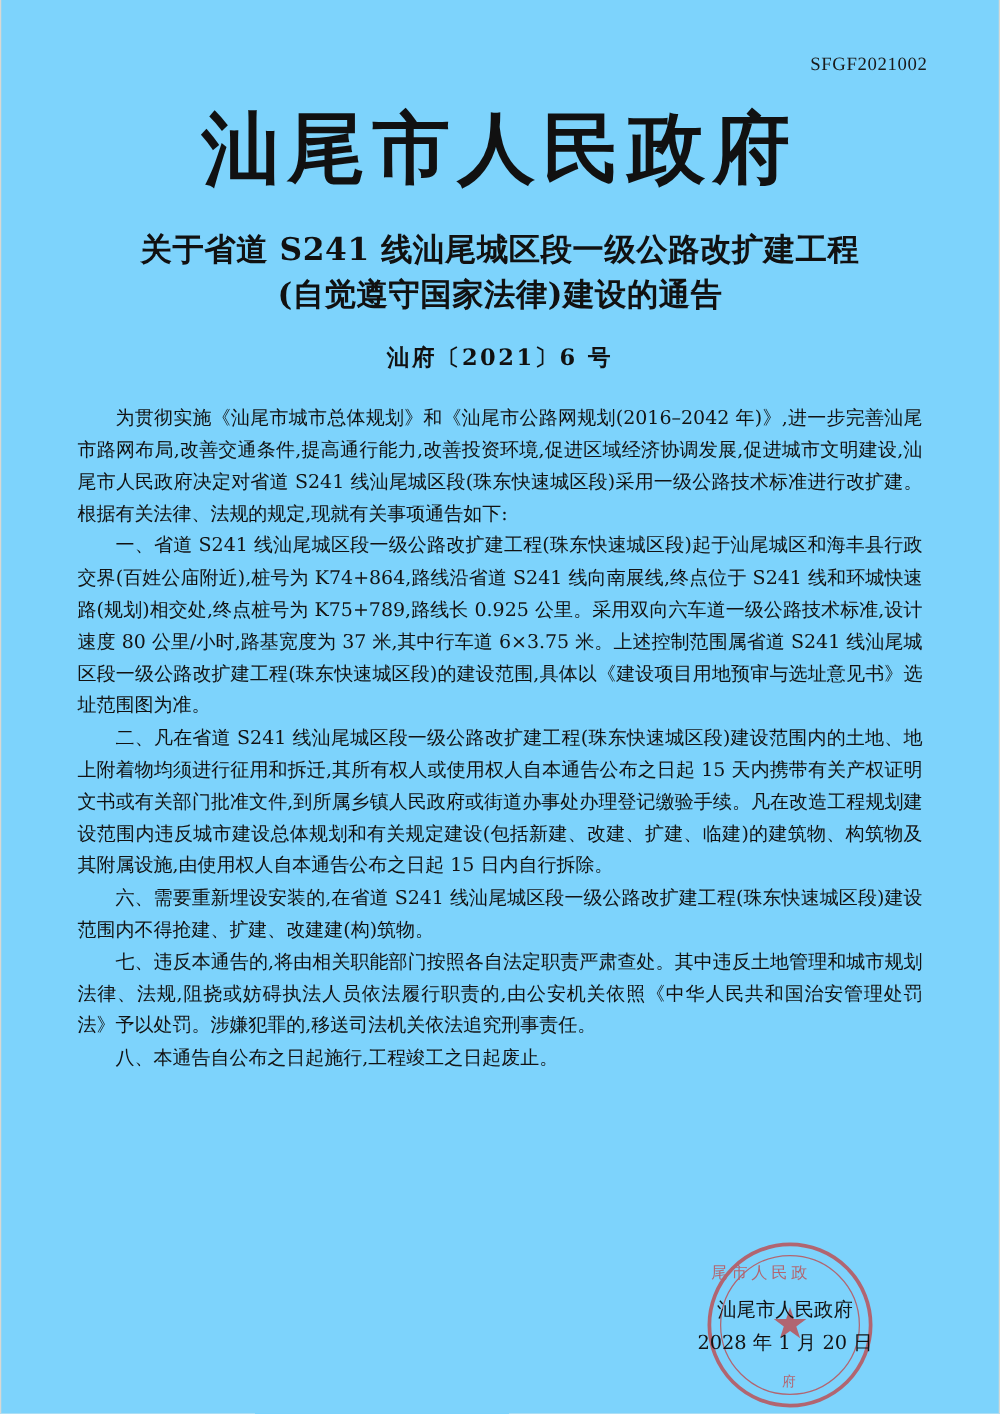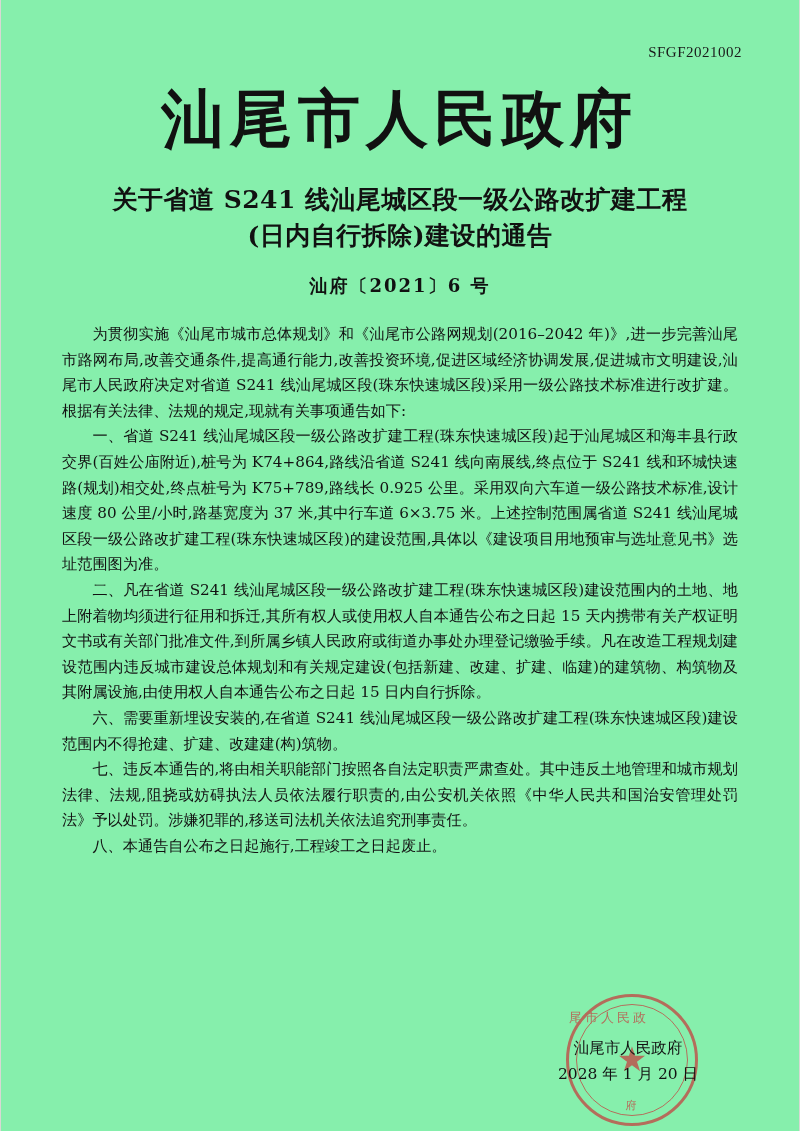--- a/index.html
+++ b/index.html
@@ -4,21 +4,21 @@
 <style>
   html, body {
     margin: 0;
     padding: 0;
     background: #f0f0ee;
   }
   .page {
     position: relative;
     width: 800px;
     height: 1131px;
-    background: #86efac;
+    background: #7dd3fc;
     margin: 0 auto;
     overflow: hidden;
     font-family: "Liberation Serif", "DejaVu Serif", serif;
     color: #111111;
     box-sizing: border-box;
   }
   
   .page-edge-left, .page-edge-right {
     position: absolute;
     top: 0;
@@ -168,21 +168,21 @@
 
   <div class="page-edge-left"></div>
   <div class="page-edge-right"></div>
 
   <div class="doc-code">SFGF2021002</div>
 
   <div class="masthead">汕尾市人民政府</div>
 
   <div class="title-block">
     <span class="title-line">关于省道 S241 线汕尾城区段一级公路改扩建工程</span>
-    <span class="title-line">(日内自行拆除)建设的通告</span>
+    <span class="title-line">(自觉遵守国家法律)建设的通告</span>
   </div>
 
   <div class="doc-number">汕府〔2021〕6 号</div>
 
   <div class="body-text">
     <p class="para">为贯彻实施《汕尾市城市总体规划》和《汕尾市公路网规划(2016–2042 年)》,进一步完善汕尾市路网布局,改善交通条件,提高通行能力,改善投资环境,促进区域经济协调发展,促进城市文明建设,汕尾市人民政府决定对省道 S241 线汕尾城区段(珠东快速城区段)采用一级公路技术标准进行改扩建。根据有关法律、法规的规定,现就有关事项通告如下:</p>
     <p class="para">一、省道 S241 线汕尾城区段一级公路改扩建工程(珠东快速城区段)起于汕尾城区和海丰县行政交界(百姓公庙附近),桩号为 K74+864,路线沿省道 S241 线向南展线,终点位于 S241 线和环城快速路(规划)相交处,终点桩号为 K75+789,路线长 0.925 公里。采用双向六车道一级公路技术标准,设计速度 80 公里/小时,路基宽度为 37 米,其中行车道 6×3.75 米。上述控制范围属省道 S241 线汕尾城区段一级公路改扩建工程(珠东快速城区段)的建设范围,具体以《建设项目用地预审与选址意见书》选址范围图为准。</p>
     <p class="para">二、凡在省道 S241 线汕尾城区段一级公路改扩建工程(珠东快速城区段)建设范围内的土地、地上附着物均须进行征用和拆迁,其所有权人或使用权人自本通告公布之日起 15 天内携带有关产权证明文书或有关部门批准文件,到所属乡镇人民政府或街道办事处办理登记缴验手续。凡在改造工程规划建设范围内违反城市建设总体规划和有关规定建设(包括新建、改建、扩建、临建)的建筑物、构筑物及其附属设施,由使用权人自本通告公布之日起 15 日内自行拆除。</p>
     <p class="para">六、需要重新埋设安装的,在省道 S241 线汕尾城区段一级公路改扩建工程(珠东快速城区段)建设范围内不得抢建、扩建、改建建(构)筑物。</p>
     <p class="para">七、违反本通告的,将由相关职能部门按照各自法定职责严肃查处。其中违反土地管理和城市规划法律、法规,阻挠或妨碍执法人员依法履行职责的,由公安机关依照《中华人民共和国治安管理处罚法》予以处罚。涉嫌犯罪的,移送司法机关依法追究刑事责任。</p>

